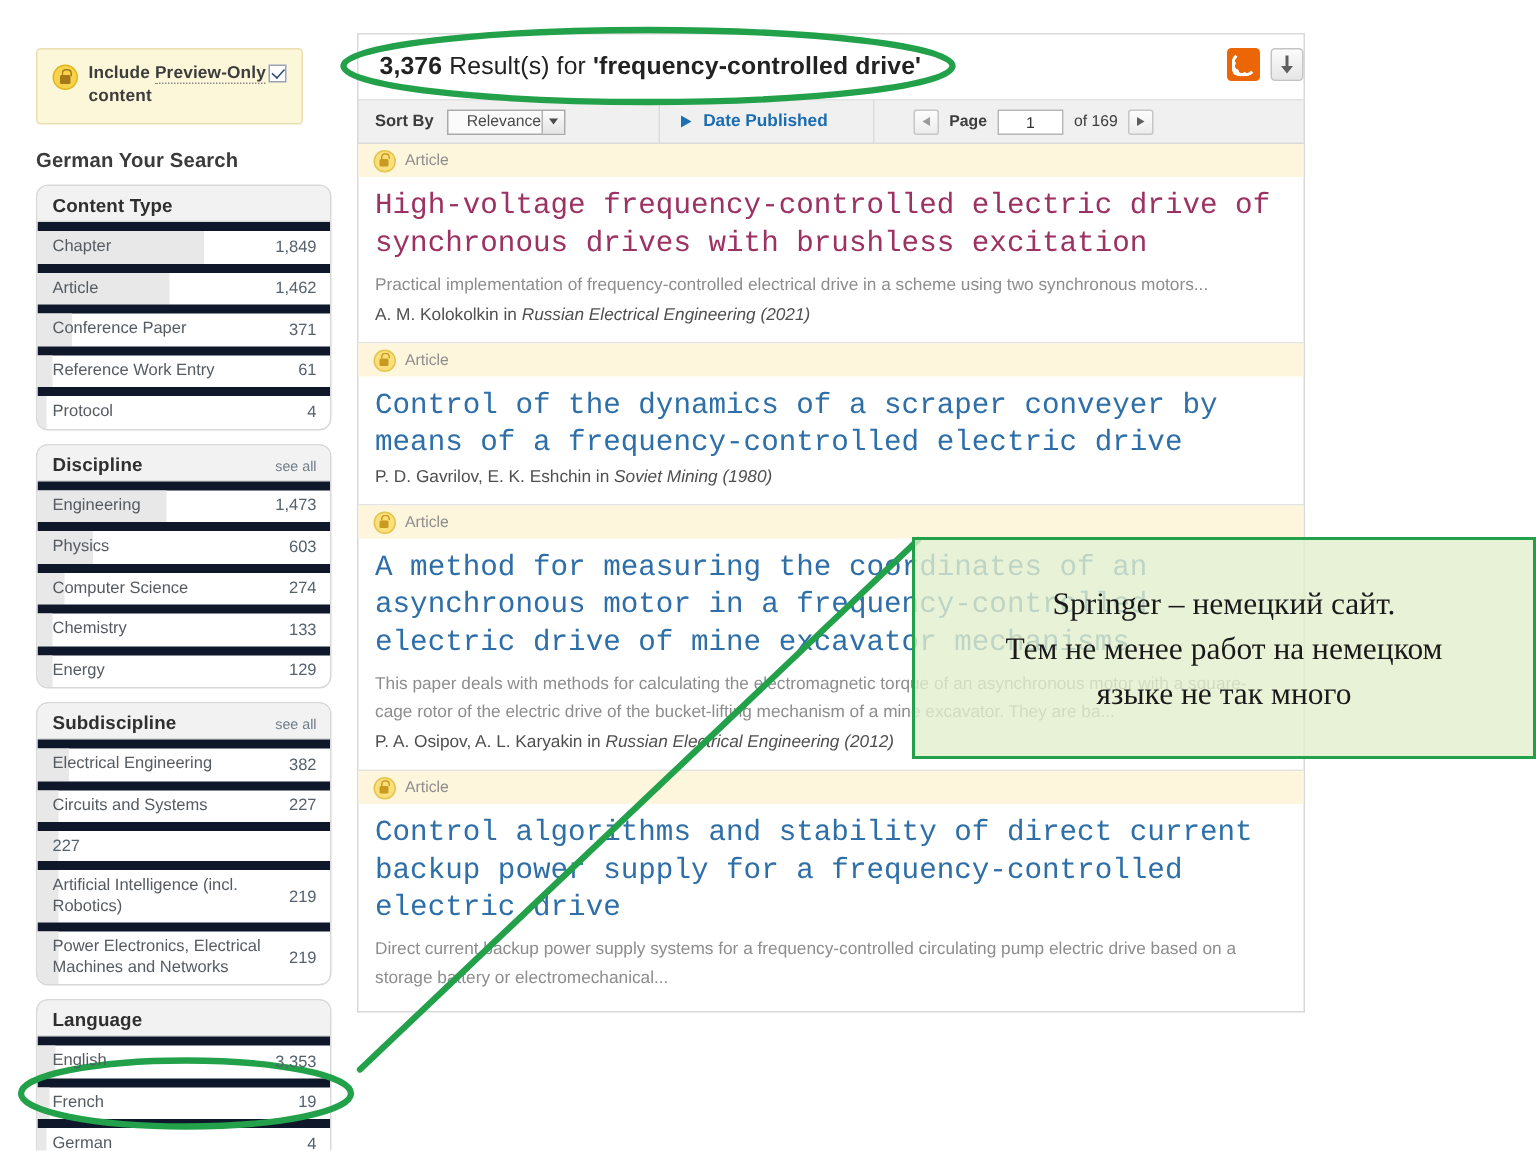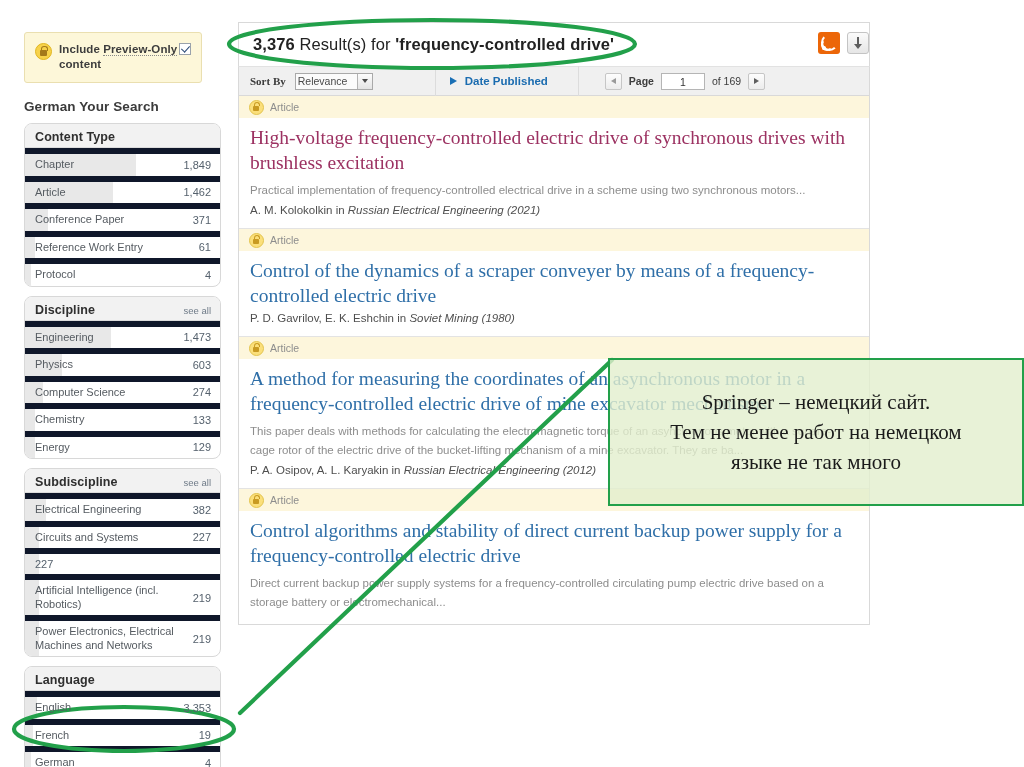--- a/index.html
+++ b/index.html
@@ -203,32 +203,31 @@
     align-items: center;
     box-sizing: border-box;
     position: relative;
   }
   .sortby-label {
     font-size: 11px;
     font-weight: bold;
     color: #3c3c3c;
     padding-left: 11px;
     padding-right: 9px;
-    font-family: Liberation Serif, serif;
   }
   .select-box {
     height: 17px;
     min-width: 78px;
     background: #fbfbfb;
     border: 1px solid #a9a9a9;
     display: flex;
     align-items: center;
     justify-content: space-between;
     box-sizing: border-box;
-    padding-left: 2px;
+    padding-left: 12px;
   }
   .select-value {
     font-size: 10.5px;
     color: #4a4a4a;
   }
   .select-arrow {
     width: 14px; height: 15px;
     background: linear-gradient(#fcfcfc, #e4e4e4);
     border-left: 1px solid #b3b3b3;
     display: flex; align-items: center; justify-content: center;
@@ -350,21 +349,21 @@
     content: "";
     position: absolute;
     left: 2.9px; top: 5.2px;
     width: 6px; height: 5px;
     background: #c89a22;
     border-radius: 1px;
   }
   .badge-text { font-size: 10.5px; color: #8d8d8d; }
 
   .res-title {
-    font-family: Liberation Serif, serif;
+    font-family: Liberation Mono, monospace;
     font-size: 19.5px;
     line-height: 25px;
     padding: 7px 14px 0 11px;
     color: #2f6fa8;
   }
   .res-title.visited { color: #9c3262; }
   .res-snippet {
     font-size: 11.5px;
     color: #8d8d8d;
     line-height: 19px;

